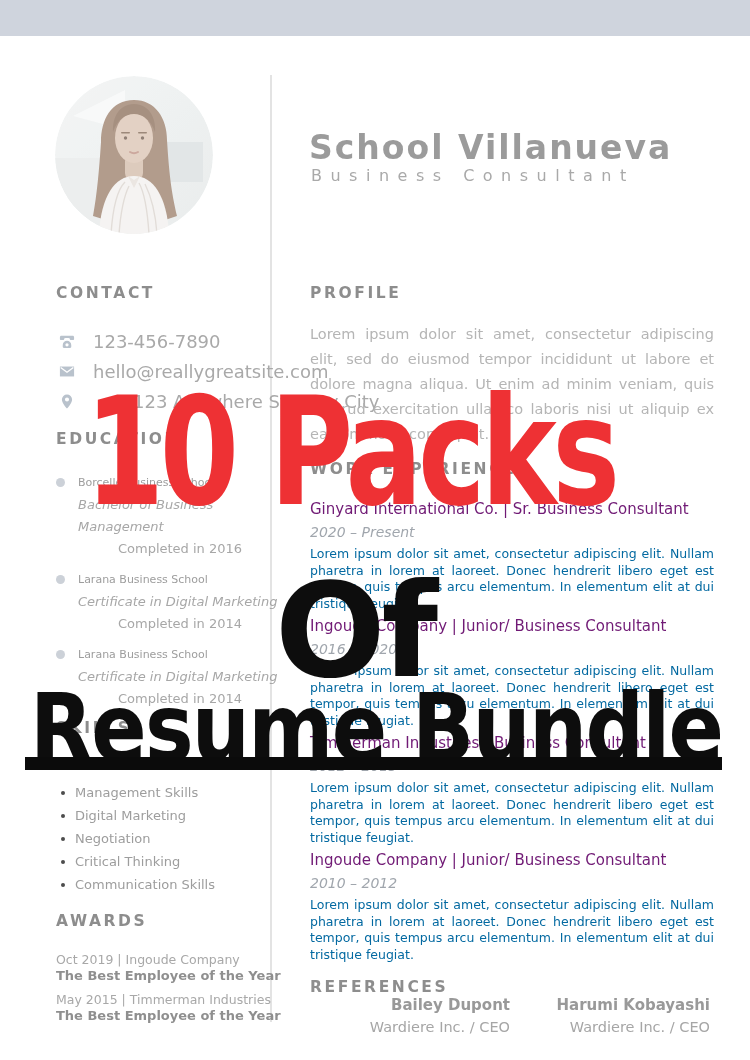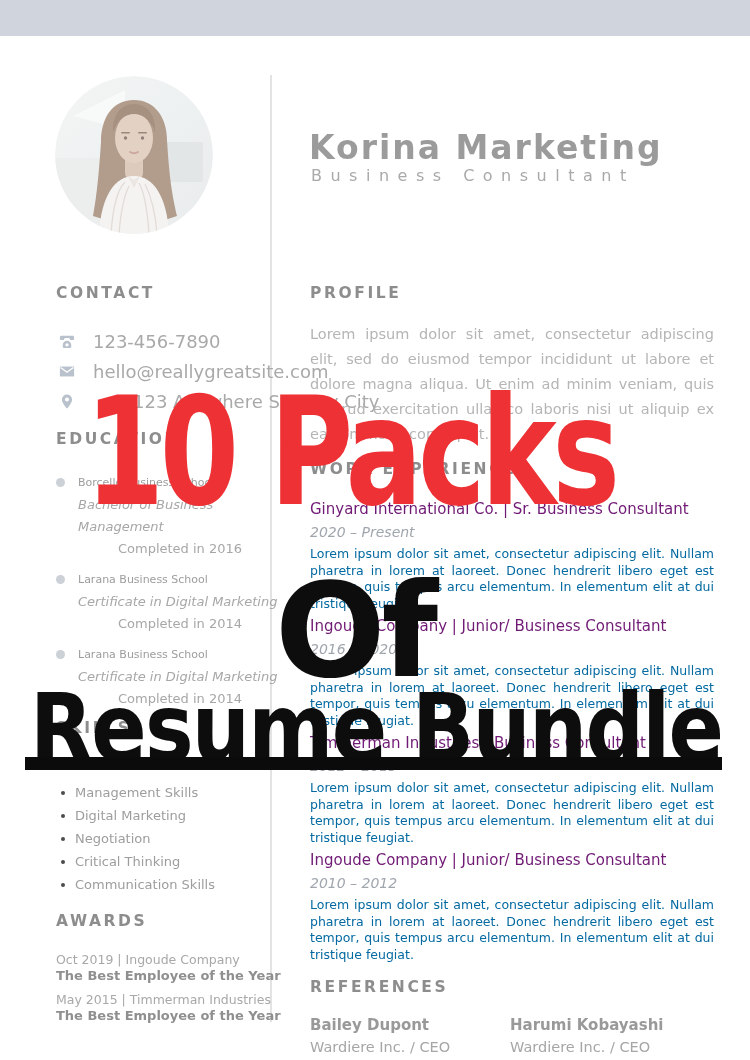--- a/index.html
+++ b/index.html
@@ -46,21 +46,21 @@
   
   .right-col{position:absolute;left:310px;top:284px;width:404px;}
   .profile-text{margin-top:20px;font-size:14.5px;line-height:25px;color:#b5b5b5;text-align:justify;}
   .work-h{margin-top:13px;}
   .jobs{margin-top:22px;}
   .job{margin-bottom:5px;}
   .job-title{font-size:15px;color:#701a75;line-height:18px;white-space:nowrap;}
   .job-dates{font-size:14px;font-style:italic;color:#a0a6ad;line-height:18px;margin-top:5px;}
   .job-desc{margin-top:5px;font-size:12.5px;line-height:16.5px;color:#0369a1;text-align:justify;}
   .refs-h{margin-top:15px;}
-  .refs-row{margin-top:20px;display:flex;}
+  .refs-row{display:flex;text-align:right;}
   .ref-card{width:200px;}
   .ref-name{font-size:15px;font-weight:bold;color:#999999;line-height:19px;}
   .ref-role{font-size:14.5px;color:#a6a6a6;line-height:20px;margin-top:2px;}
   
   .wm{position:absolute;font-weight:800;line-height:1;white-space:nowrap;transform-origin:left top;}
   .wm-1{left:85px;top:377px;font-size:150px;letter-spacing:-6px;transform:scaleX(0.76);}
   .wm-2{left:275px;top:566px;font-size:130px;letter-spacing:-4px;}
   .wm-3{left:30px;top:681px;font-size:95px;letter-spacing:-2px;transform:scaleX(0.86);}
   .wm-bar{position:absolute;left:25px;top:757px;width:697px;height:13px;background:#0b0b0b;}
 </style>
@@ -100,21 +100,21 @@
       <circle cx="87.5" cy="62" r="1.7" fill="#7c6a5e"></circle>
       <path d="M75 76 q4 2.6 8 0" stroke="#c49a8e" stroke-width="2" fill="none" stroke-linecap="round"></path>
 
       <path d="M44 158 C46 120 60 100 79 100 C98 100 112 120 114 158 Z" fill="#f4f2f0"></path>
       <path d="M56 158 C58 128 64 112 70 106 M64 158 C66 132 70 118 74 110 M94 158 C92 128 88 114 84 107 M102 158 C100 130 94 116 90 108" stroke="#ddd7d2" stroke-width="1.4" fill="none"></path>
       <path d="M73 100 L79 112 L85 100 L79 104 Z" fill="#e8e2dd"></path>
     </g>
   </svg>
 </div>
 
-<div class="name">Korina Marketing</div>
+<div class="name">School Villanueva</div>
 <div class="subtitle">Business Consultant</div>
 <div class="vline"></div>
 
 <div class="left-col">
 
   <div class="sec-h">CONTACT</div>
   <div class="contact-list">
     <div class="c-row">
       <span class="c-icon">
         <svg viewBox="0 0 24 24">

